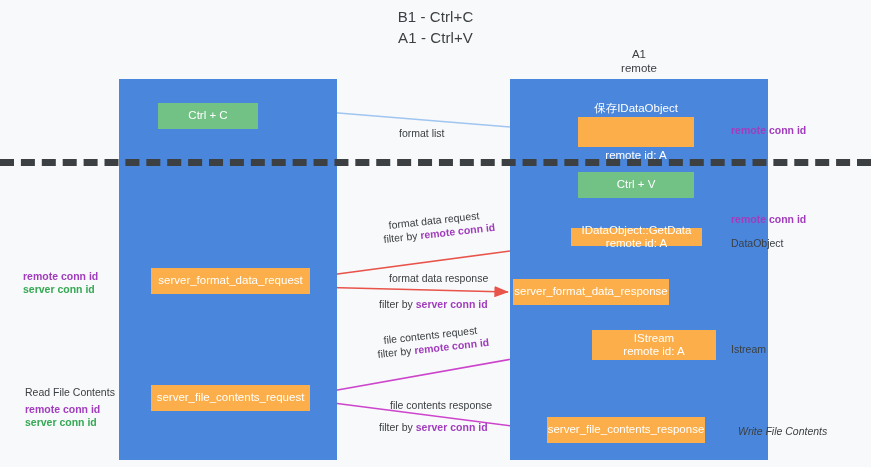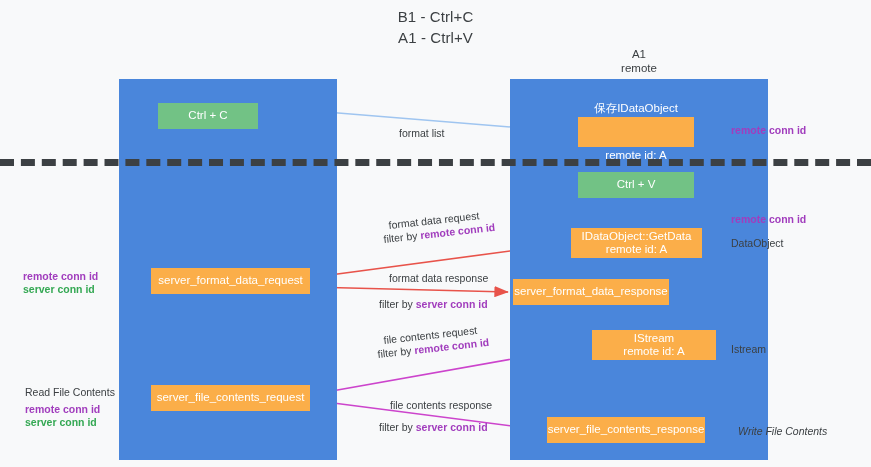--- a/index.html
+++ b/index.html
@@ -48,21 +48,21 @@
     color:#ffffff;font-size:11.5px;line-height:13.5px;
     text-align:center;
     padding:3px 6px;
   }
   .node.green{background:#72c285;}
   .node.orange{background:#fbae49;}
 
   #n-ctrlc{left:158px;top:95px;width:100px;height:26px;margin-top:8px;}
   #n-dataobject{left:578px;top:117px;width:116px;height:30px;gap:34px;}
   #n-ctrlv{left:578px;top:172px;width:116px;height:26px;}
-  #n-getdata{left:571px;top:228px;width:131px;height:30px;}
+  #n-getdata{left:571px;top:228px;width:131px;height:18px;}
   #n-fmt-req{left:151px;top:268px;width:159px;height:26px;}
   #n-fmt-resp{left:513px;top:279px;width:156px;height:26px;}
   #n-istream{left:592px;top:330px;width:124px;height:30px;}
   #n-file-req{left:151px;top:385px;width:159px;height:26px;}
   #n-file-resp{left:547px;top:417px;width:158px;height:26px;}
 
   
   .cap{
     font-size:10.5px;line-height:13px;color:#3c4043;white-space:nowrap;
   }

